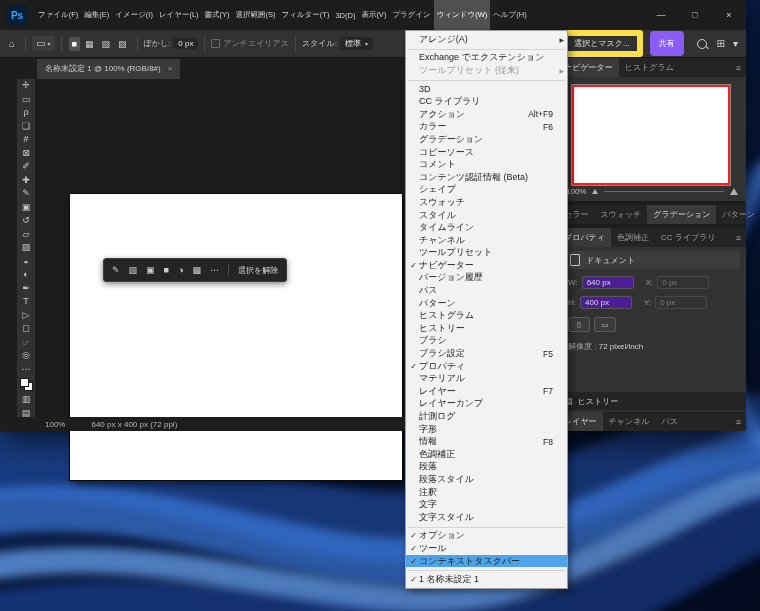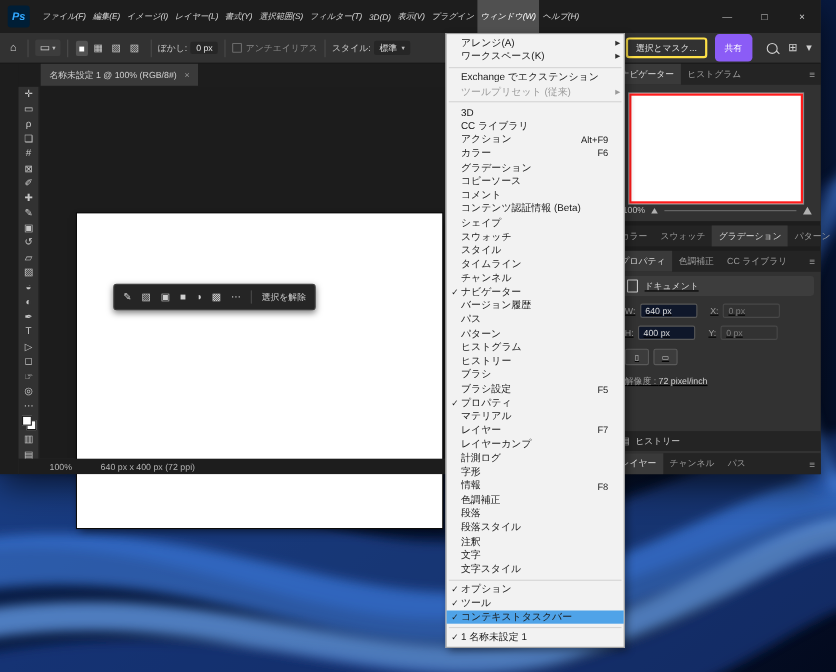--- a/index.html
+++ b/index.html
@@ -3,21 +3,21 @@
 <meta charset="utf-8">
 <style>
   html,body{margin:0;padding:0;background:#000;}
   .screen{position:relative;width:760px;height:611px;overflow:hidden;
     font-family:"Liberation Sans","DejaVu Sans",sans-serif;background:#061026;}
   .wallpaper{position:absolute;left:0;top:0;}
 
   
   .ps-window{position:absolute;left:0;top:0;width:746px;height:431px;background:#323232;
     box-shadow:0 10px 30px rgba(0,0,0,.65);}
-  .titlebar{position:absolute;left:0;top:0;width:746px;height:30px;background:#1d1d1d;display:flex;align-items:center;font-style:italic;}
+  .titlebar{position:absolute;left:0;top:0;width:746px;height:30px;background:#1d1d1d;display:flex;align-items:center;}
   .ps-logo{width:20px;height:20px;margin:0 8px 0 7px;background:#001e36;border-radius:3px;color:#31a8ff;
     font-size:10px;font-weight:bold;display:flex;align-items:center;justify-content:center;flex:none;}
   .menubar{display:flex;height:100%;}
   .menu-title{padding:10px 3px;font-size:7.5px;color:#d6d6d6;display:flex;align-items:center;white-space:nowrap;cursor:default;}
   .menu-title.active{background:#505050;color:#fff;}
   .win-controls{position:absolute;right:0;top:0;height:30px;display:flex;}
   .win-btn{width:34px;height:30px;color:#cfcfcf;font-size:9px;display:flex;align-items:center;justify-content:center;}
 
   
   .optionsbar{position:absolute;left:0;top:30px;width:746px;height:28px;background:#323232;
@@ -25,27 +25,27 @@
   .oicon{font-size:10px;color:#d0d0d0;margin:0 4px;}
   .opt-sep{width:1px;height:16px;background:#4a4a4a;margin:0 6px;flex:none;}
   .tool-preset{display:flex;align-items:center;gap:2px;padding:2px 4px;border-radius:2px;background:#3d3d3d;}
   .caret{font-size:6px;color:#bdbdbd;}
   .mode-icon{font-size:9px;color:#c9c9c9;padding:2px 3px;margin:0 1px;border-radius:2px;}
   .mode-icon.active{background:#525252;color:#fff;}
   .opt-field{background:#262626;border-radius:2px;padding:1px 5px;color:#e2e2e2;margin-left:3px;}
   .checkbox{width:7px;height:7px;border:1px solid #6a6a6a;border-radius:1px;margin-right:3px;flex:none;}
   .dim-text{color:#8a8a8a;}
   .dropdown{display:flex;align-items:center;gap:4px;background:#262626;border-radius:2px;padding:1px 5px;color:#e2e2e2;margin-left:3px;}
-  .btn-outline{border:2px solid #fde047;border-radius:3px;padding:2px 7px;color:#e2e2e2;font-size:8px;white-space:nowrap;}
+  .btn-outline{border:6px solid #fde047;border-radius:3px;padding:2px 7px;color:#e2e2e2;font-size:8px;white-space:nowrap;}
   .btn-share{background:#8b5cf6;color:#fff;border-radius:4px;padding:7px 9px;font-size:8px;margin:0 7px;white-space:nowrap;}
   .icon-search{position:relative;width:8px;height:8px;border:1.3px solid #cfcfcf;border-radius:50%;margin:0 6px;flex:none;}
   .icon-search::after{content:"";position:absolute;width:4px;height:1.3px;background:#cfcfcf;transform:rotate(45deg);right:-3px;bottom:-1px;}
 
   
-  .tabbar{position:absolute;left:0;top:58px;width:746px;height:21px;background:#1d1d1d;display:flex;align-items:flex-start;}
+  .tabbar{position:absolute;left:0;top:58px;width:746px;height:21px;background:#1d1d1d;display:flex;align-items:center;}
   .doc-tab{margin-left:37px;height:20px;background:#3a3a3a;display:flex;align-items:center;padding:0 8px;
     font-size:8px;color:#d2d2d2;gap:7px;white-space:nowrap;}
   .doc-tab .close{color:#9a9a9a;font-size:8px;}
 
   
   .left-edge{position:absolute;left:0;top:58px;width:17px;height:373px;background:#1d1d1d;}
   .toolbar{position:absolute;left:17px;top:79px;width:19px;height:338px;background:#323232;border-right:1px solid #1b1b1b;
     display:flex;flex-direction:column;align-items:center;box-sizing:border-box;}
   .tool{height:13.5px;line-height:13.5px;font-size:9px;color:#c6c6c6;text-align:center;width:100%;}
   .swatches{position:relative;width:13px;height:13px;margin:2px 0;flex:none;}
@@ -74,27 +74,27 @@
   .ptab.active{background:#3a3a3a;color:#dcdcdc;}
   .pmenu{margin-left:auto;margin-right:5px;color:#9e9e9e;font-size:9px;}
   .nav-body{position:absolute;left:0;top:19px;width:188px;height:124px;background:#323232;}
   .nav-preview{position:absolute;left:14px;top:8px;width:154px;height:96px;background:#fff;
     border:2px solid #ff1c1c;box-shadow:0 0 0 1px #8a8a8a;}
   .nav-foot{position:absolute;left:8px;right:8px;bottom:4px;height:12px;display:flex;align-items:center;gap:6px;}
   .nav-zoom{font-size:8px;color:#c3c3c3;}
   .tri{width:0;height:0;border-left:3px solid transparent;border-right:3px solid transparent;border-bottom:5px solid #b0b0b0;}
   .tri.big{border-left-width:4px;border-right-width:4px;border-bottom-width:7px;}
   .nav-track{flex:1;height:1px;background:#6a6a6a;}
-  .props-body{position:absolute;left:0;top:189px;width:188px;height:170px;background:#323232;font-size:8px;text-decoration:underline;}
+  .props-body{position:absolute;left:0;top:189px;width:188px;height:170px;background:#323232;font-size:8px;}
   .doc-row{display:flex;align-items:center;gap:6px;height:18px;margin:4px 6px 0 6px;background:#3d3d3d;border-radius:3px;
     padding:0 6px;color:#d8d8d8;}
   .doc-icon{width:8px;height:10px;border:1px solid #c9c9c9;border-radius:1px;flex:none;}
   .sec-title{color:#d2d2d2;margin:9px 0 0 10px;}
   .dim-row{display:flex;align-items:center;gap:4px;margin:7px 0 0 10px;color:#9f9f9f;}
-  .dim-box{width:42px;background:#0f172a;border:1px solid #575757;border-radius:2px;padding:1px 4px;color:#dcdcdc;}
+  .dim-box{width:42px;background:#4c1d95;border:1px solid #575757;border-radius:2px;padding:1px 4px;color:#dcdcdc;}
   .dim-box.dim{background:transparent;border-color:#484848;color:#7d7d7d;}
   .orient-row{display:flex;gap:4px;margin:8px 0 0 10px;}
   .orient-btn{width:20px;height:13px;border:1px solid #5a5a5a;background:#3c3c3c;color:#c9c9c9;font-size:7px;
     display:flex;align-items:center;justify-content:center;border-radius:2px;}
   .res-row{margin:9px 0 0 10px;color:#9f9f9f;}
   .res-row .val{color:#d2d2d2;}
   .hist-icon{font-size:9px;color:#b8b8b8;margin:0 5px 0 6px;}
   .hist-label{font-size:8px;color:#c9c9c9;}
 
   
@@ -450,26 +450,20 @@
 
   <div class="menu">
 
       <div class="m-item submenu">
         <span class="check"></span>
         <span class="label">アレンジ(A)</span>
         <span class="shortcut"></span>
         <span class="arrow"></span>
       </div>
 
-      <div class="m-item submenu">
-        <span class="check"></span>
-        <span class="label">ワークスペース(K)</span>
-        <span class="shortcut"></span>
-        <span class="arrow"></span>
-      </div>
 
       <div class="m-item sep">
         
         
         
         
       </div>
 
       <div class="m-item">
         <span class="check"></span>
@@ -576,20 +570,26 @@
         <span class="arrow"></span>
       </div>
 
       <div class="m-item">
         <span class="check"></span>
         <span class="label">チャンネル</span>
         <span class="shortcut"></span>
         <span class="arrow"></span>
       </div>
 
+      <div class="m-item">
+        <span class="check"></span>
+        <span class="label">ツールプリセット</span>
+        <span class="shortcut"></span>
+        <span class="arrow"></span>
+      </div>
 
       <div class="m-item checked">
         <span class="check"></span>
         <span class="label">ナビゲーター</span>
         <span class="shortcut"></span>
         <span class="arrow"></span>
       </div>
 
       <div class="m-item">
         <span class="check"></span>

